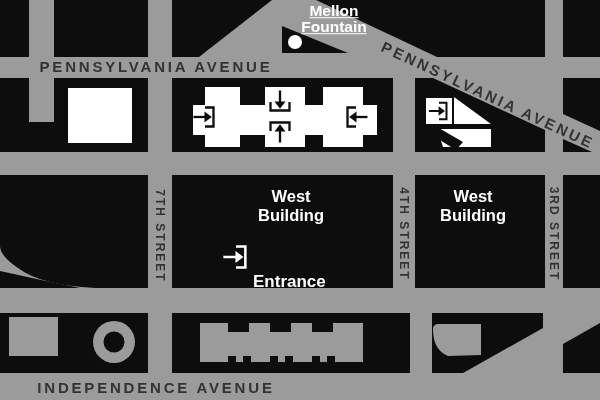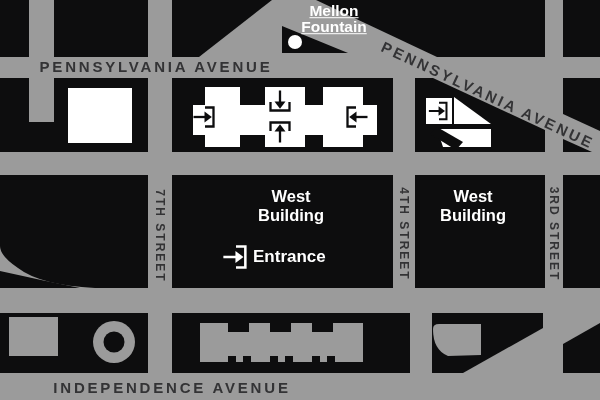--- a/index.html
+++ b/index.html
@@ -22,20 +22,21 @@
     transform:translate(-50%,-50%) rotate(25deg);
   }
   .place{
     color:#fff;font-weight:bold;font-size:16.5px;line-height:1.13;
     text-align:center;white-space:pre-line;
   }
   .place.small{font-size:15.5px;line-height:1.02;}
   .entrance{
     color:#fff;font-weight:bold;font-size:17px;white-space:nowrap;
     transform:translate(0,-50%);
+    margin-top:25px;
   }
 </style>
 </head>
 <body>
 
 <div id="stage">
 
   <svg id="mapsvg" width="600" height="400" viewBox="0 0 600 400">
     <defs>
 
@@ -119,21 +120,21 @@
       <use href="#arr" transform="translate(439,111) scale(0.88)" style="color:#0d0d0e"></use>
       <use href="#arr" transform="translate(236,257) scale(1.1)" style="color:#ffffff"></use>
     </g>
   </svg>
 
   <div class="lbl street" style="left:156px;top:66px;">PENNSYLVANIA AVENUE</div>
 
   <div class="lbl street penn" style="left:488px;top:95px;">PENNSYLVANIA AVENUE</div>
 
 
-  <div class="lbl street" style="left:156px;top:387px;margin-left:16px;">INDEPENDENCE AVENUE</div>
+  <div class="lbl street" style="left:156px;top:387px;">INDEPENDENCE AVENUE</div>
 
   <div class="lbl street vert" style="left:160px;top:236px;">7TH STREET</div>
 
   <div class="lbl street vert" style="left:404px;top:234px;">4TH STREET</div>
 
   <div class="lbl street vert" style="left:554px;top:234px;">3RD STREET</div>
 
   <div class="lbl place small" style="left:334px;top:19px;text-decoration:underline;">Mellon
 Fountain</div>
 

